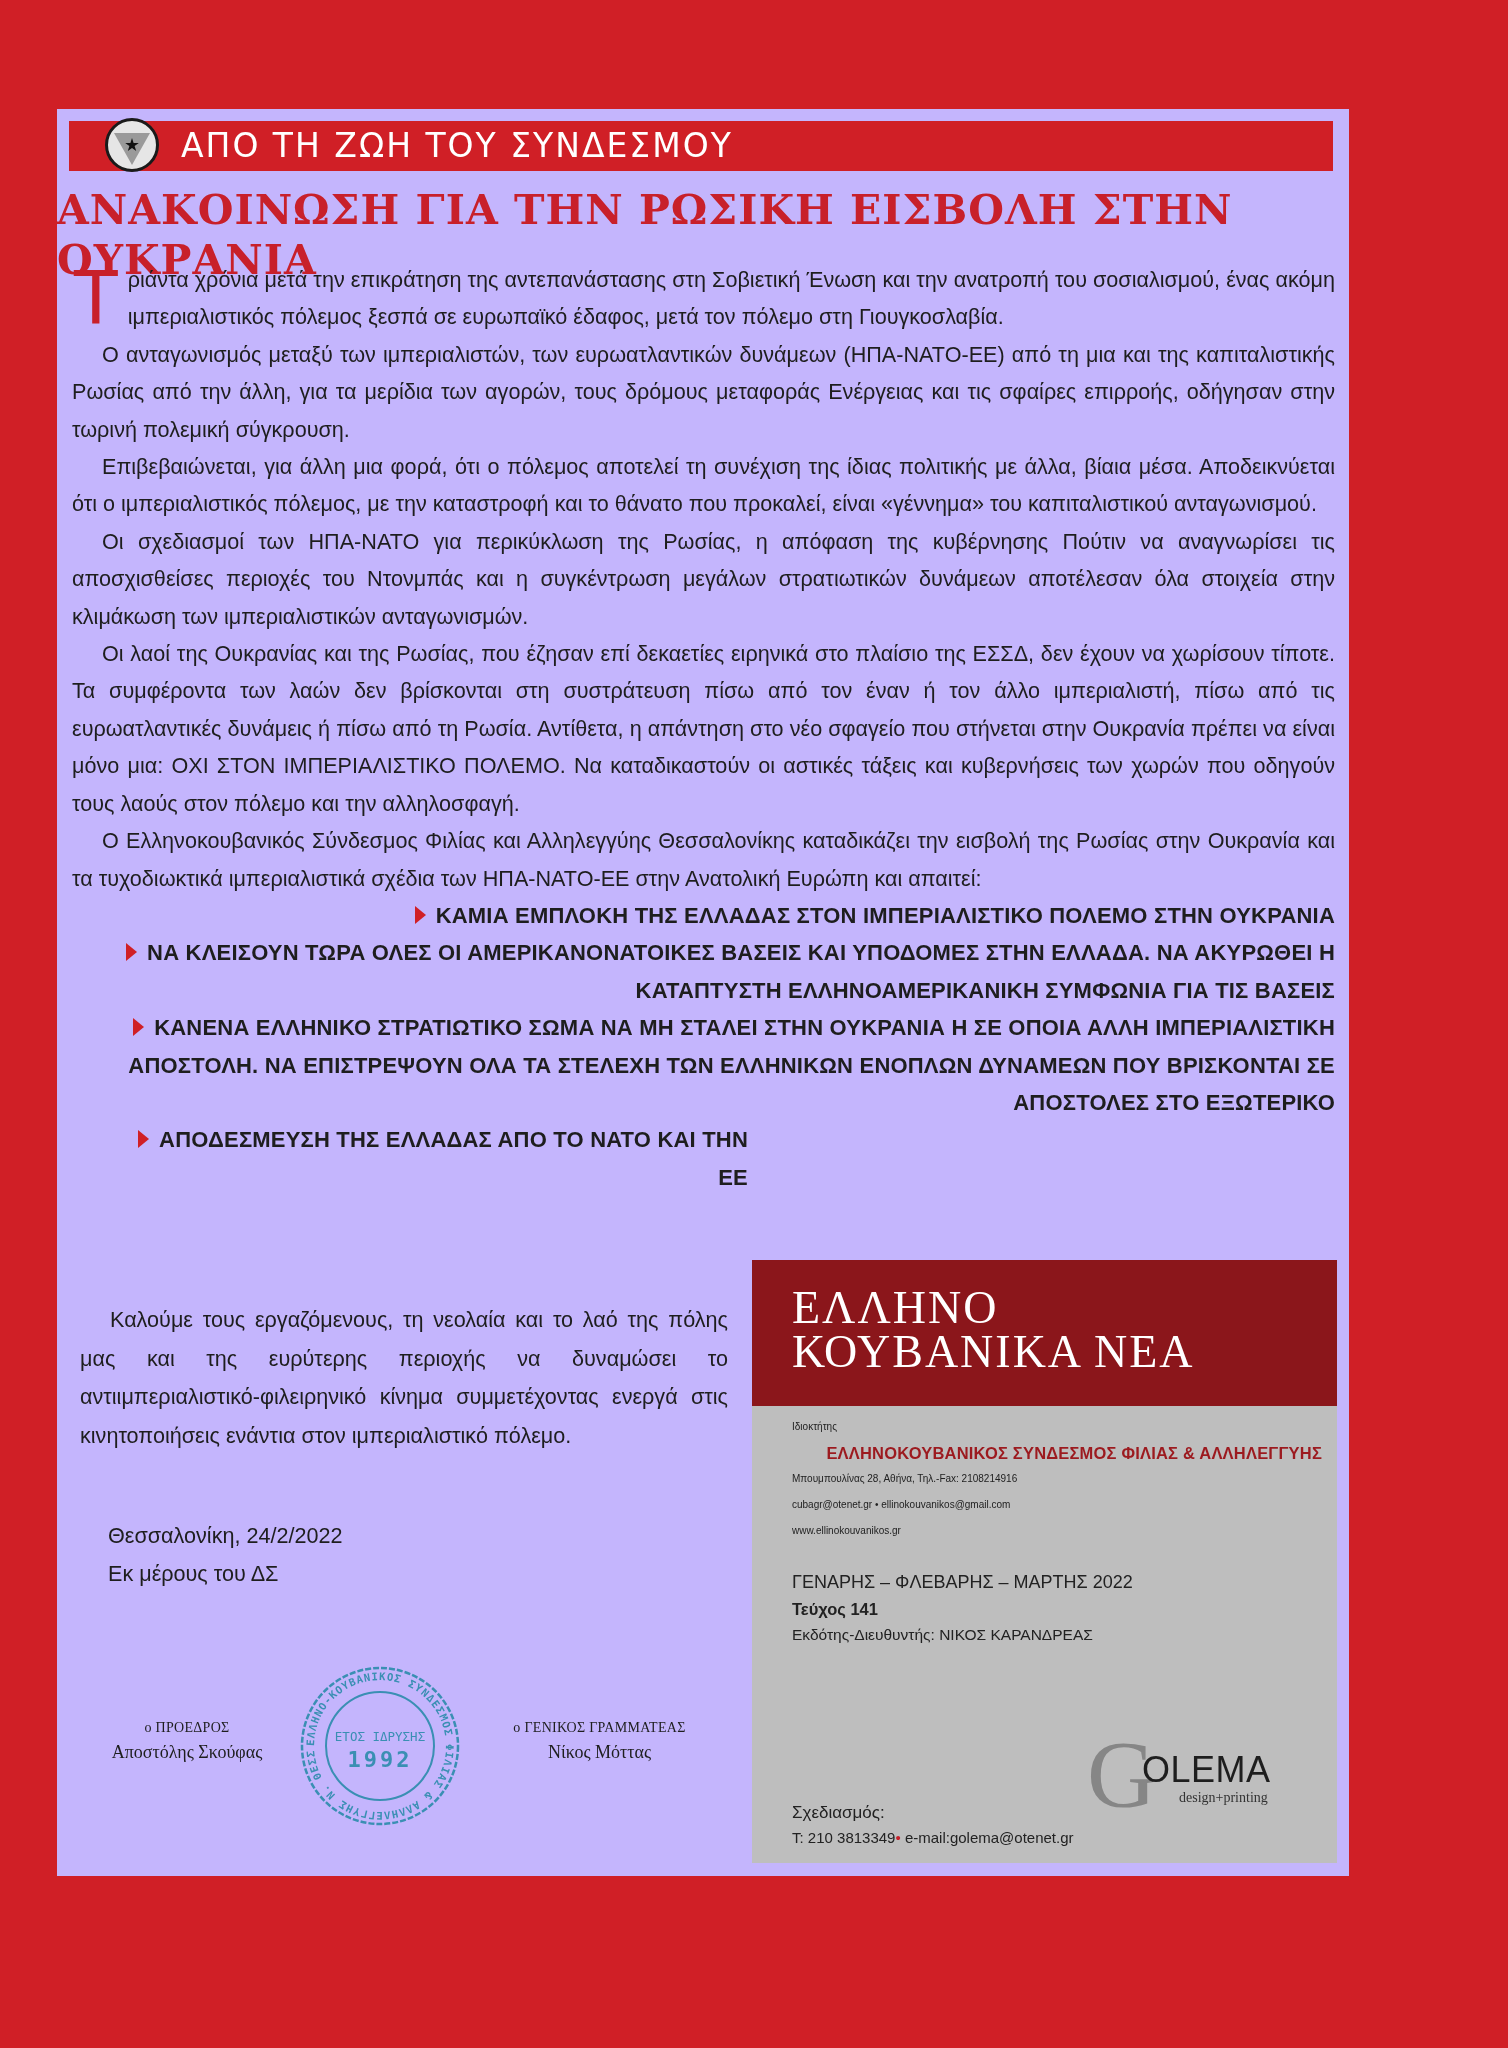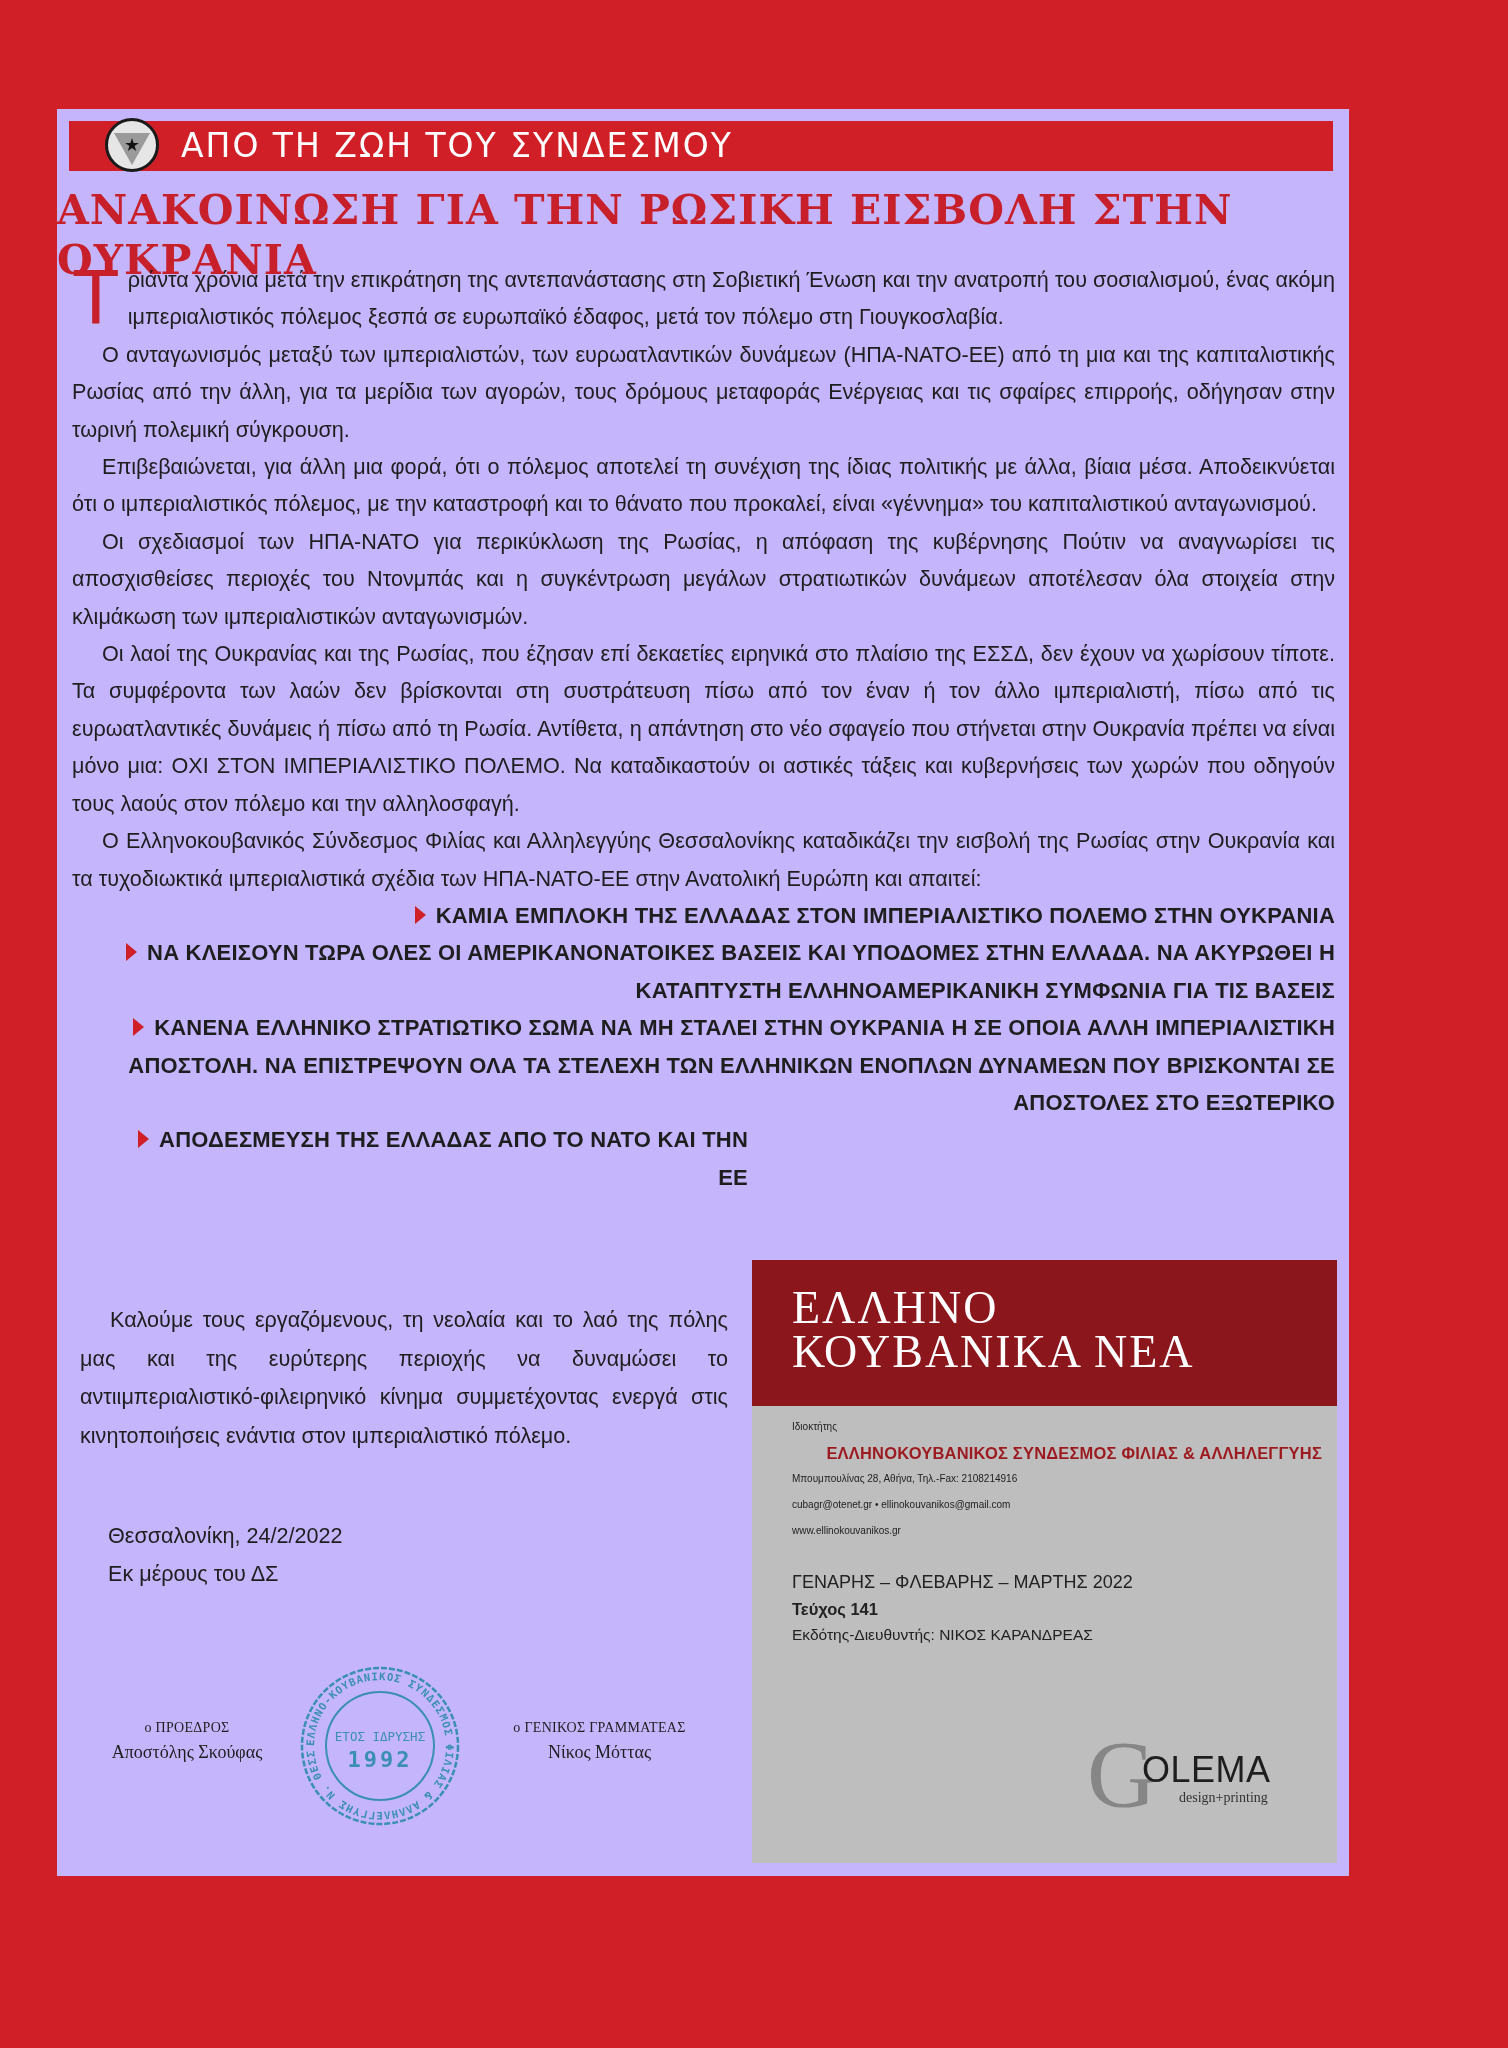--- a/index.html
+++ b/index.html
@@ -177,15 +177,22 @@
       <div class="issue">Τεύχος 141</div>
       <div class="pub">Εκδότης-Διευθυντής: ΝΙΚΟΣ ΚΑΡΑΝΔΡΕΑΣ</div>
     </div>
 
     <div class="golema">
       <span class="g">G</span>
       <span class="word">OLEMA</span>
       <span class="tag">design+printing</span>
     </div>
 
+    <div class="design">
+      <div class="lbl">Σχεδιασμός:</div>
+      <div class="contact">
+        <span>Τ: 210 3813349</span><span class="dot">•</span>
+        <span>e-mail:golema@otenet.gr</span>
+      </div>
+    </div>
   </div>
 
 </div>
 
 </body></html>

